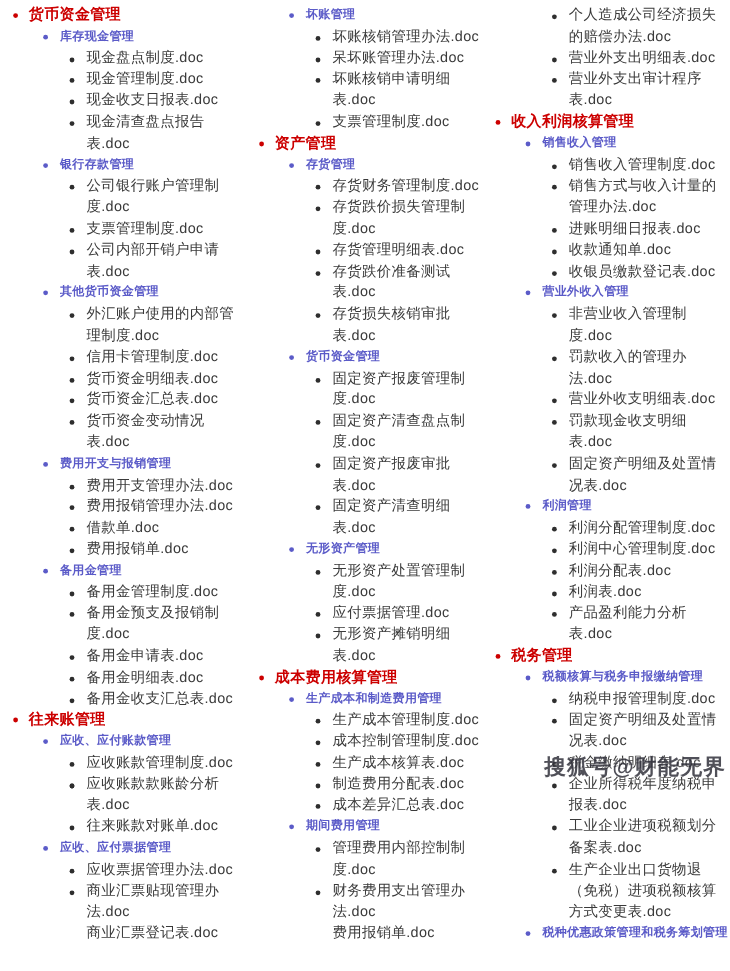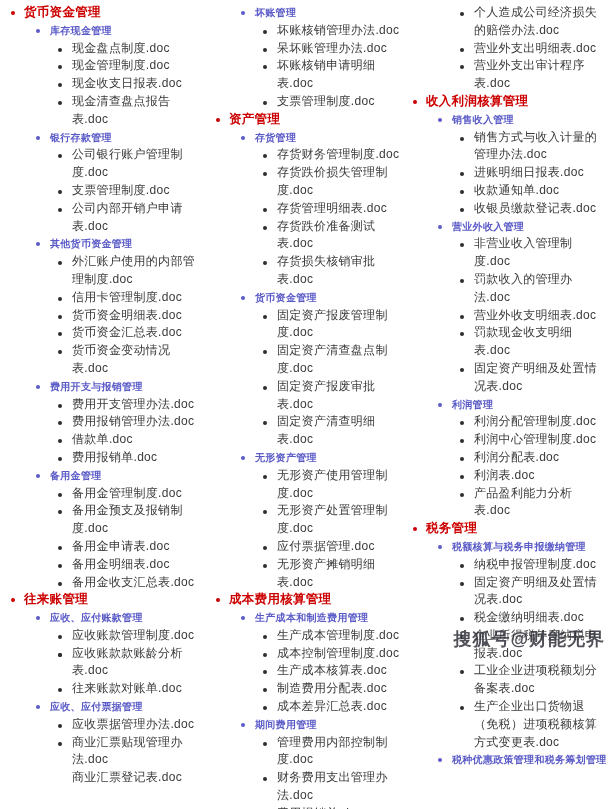--- a/index.html
+++ b/index.html
@@ -120,21 +120,20 @@
       <div class="row lvl3"><span class="bullet"></span><span class="txt">存货跌价损失管理制度.doc</span></div>
       <div class="row lvl3"><span class="bullet"></span><span class="txt">存货管理明细表.doc</span></div>
       <div class="row lvl3"><span class="bullet"></span><span class="txt">存货跌价准备测试表.doc</span></div>
       <div class="row lvl3"><span class="bullet"></span><span class="txt">存货损失核销审批表.doc</span></div>
       <div class="row lvl2"><span class="bullet"></span><span class="txt">货币资金管理</span></div>
       <div class="row lvl3"><span class="bullet"></span><span class="txt">固定资产报废管理制度.doc</span></div>
       <div class="row lvl3"><span class="bullet"></span><span class="txt">固定资产清查盘点制度.doc</span></div>
       <div class="row lvl3"><span class="bullet"></span><span class="txt">固定资产报废审批表.doc</span></div>
       <div class="row lvl3"><span class="bullet"></span><span class="txt">固定资产清查明细表.doc</span></div>
       <div class="row lvl2"><span class="bullet"></span><span class="txt">无形资产管理</span></div>
-      <div class="row lvl3"><span class="bullet"></span><span class="txt">无形资产使用管理制度.doc</span></div>
       <div class="row lvl3"><span class="bullet"></span><span class="txt">无形资产处置管理制度.doc</span></div>
       <div class="row lvl3"><span class="bullet"></span><span class="txt">应付票据管理.doc</span></div>
       <div class="row lvl3"><span class="bullet"></span><span class="txt">无形资产摊销明细表.doc</span></div>
       <div class="row lvl1"><span class="bullet"></span><span class="txt">成本费用核算管理</span></div>
       <div class="row lvl2"><span class="bullet"></span><span class="txt">生产成本和制造费用管理</span></div>
       <div class="row lvl3"><span class="bullet"></span><span class="txt">生产成本管理制度.doc</span></div>
       <div class="row lvl3"><span class="bullet"></span><span class="txt">成本控制管理制度.doc</span></div>
       <div class="row lvl3"><span class="bullet"></span><span class="txt">生产成本核算表.doc</span></div>
       <div class="row lvl3"><span class="bullet"></span><span class="txt">制造费用分配表.doc</span></div>
       <div class="row lvl3"><span class="bullet"></span><span class="txt">成本差异汇总表.doc</span></div>
@@ -142,20 +141,21 @@
       <div class="row lvl3"><span class="bullet"></span><span class="txt">管理费用内部控制制度.doc</span></div>
       <div class="row lvl3"><span class="bullet"></span><span class="txt">财务费用支出管理办法.doc</span></div>
       <div class="row lvl3"><span class="txt">费用报销单.doc</span></div>
     </div>
   <div class="col col2">
       <div class="row lvl3"><span class="bullet"></span><span class="txt">个人造成公司经济损失的赔偿办法.doc</span></div>
       <div class="row lvl3"><span class="bullet"></span><span class="txt">营业外支出明细表.doc</span></div>
       <div class="row lvl3"><span class="bullet"></span><span class="txt">营业外支出审计程序表.doc</span></div>
       <div class="row lvl1"><span class="bullet"></span><span class="txt">收入利润核算管理</span></div>
       <div class="row lvl2"><span class="bullet"></span><span class="txt">销售收入管理</span></div>
+      <div class="row lvl3"><span class="bullet"></span><span class="txt">销售收入管理制度.doc</span></div>
       <div class="row lvl3"><span class="bullet"></span><span class="txt">销售方式与收入计量的管理办法.doc</span></div>
       <div class="row lvl3"><span class="bullet"></span><span class="txt">进账明细日报表.doc</span></div>
       <div class="row lvl3"><span class="bullet"></span><span class="txt">收款通知单.doc</span></div>
       <div class="row lvl3"><span class="bullet"></span><span class="txt">收银员缴款登记表.doc</span></div>
       <div class="row lvl2"><span class="bullet"></span><span class="txt">营业外收入管理</span></div>
       <div class="row lvl3"><span class="bullet"></span><span class="txt">非营业收入管理制度.doc</span></div>
       <div class="row lvl3"><span class="bullet"></span><span class="txt">罚款收入的管理办法.doc</span></div>
       <div class="row lvl3"><span class="bullet"></span><span class="txt">营业外收支明细表.doc</span></div>
       <div class="row lvl3"><span class="bullet"></span><span class="txt">罚款现金收支明细表.doc</span></div>
       <div class="row lvl3"><span class="bullet"></span><span class="txt">固定资产明细及处置情况表.doc</span></div>

